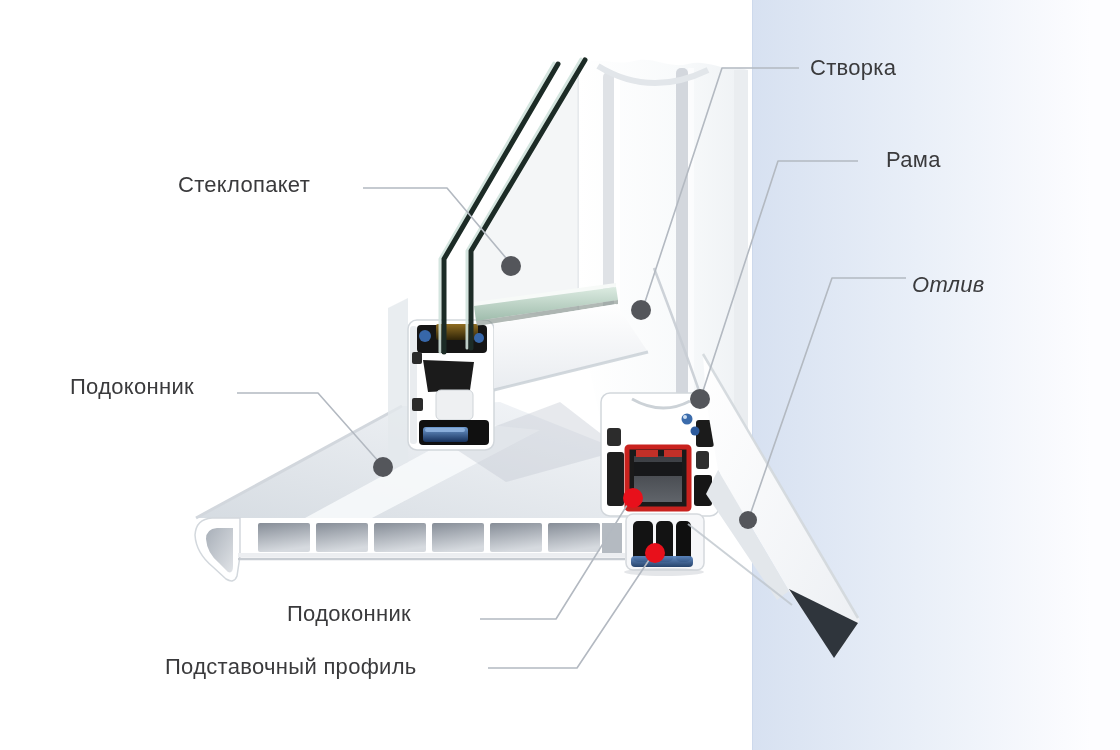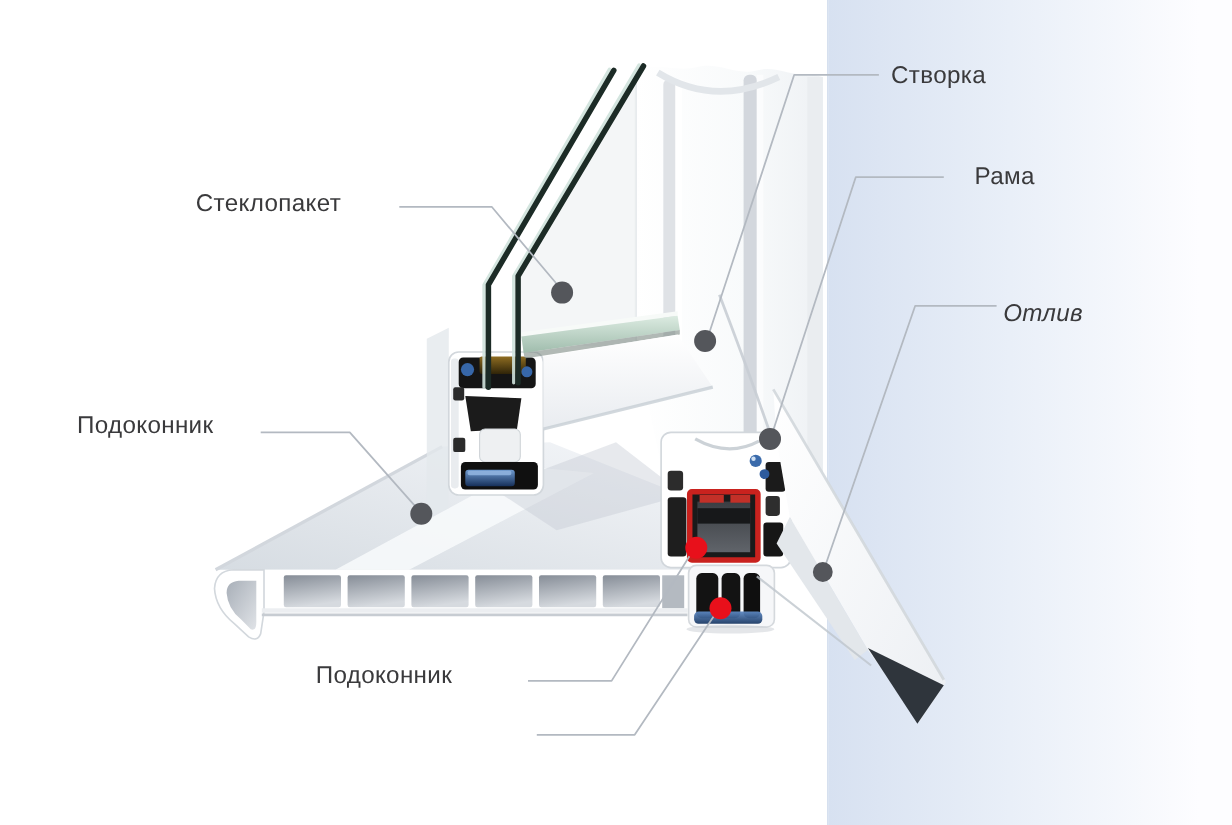--- a/index.html
+++ b/index.html
@@ -192,16 +192,17 @@
       <circle class="dot-dark" cx="700" cy="399" r="10"></circle>
       <circle class="dot-dark" cx="748" cy="520" r="9"></circle>
       <circle class="dot-red" cx="633" cy="498" r="10"></circle>
       <circle class="dot-red" cx="655" cy="553" r="10"></circle>
     </g>
   </svg>
 
   <div class="callout" style="left:70px;top:373px;">Подоконник</div>
   <div class="callout" style="left:178px;top:171px;">Стеклопакет</div>
   <div class="callout" style="left:287px;top:600px;">Подоконник</div>
+  <div class="callout" style="left:165px;top:653px;">Подставочный профиль</div>
   <div class="callout" style="left:810px;top:54px;">Створка</div>
   <div class="callout" style="left:886px;top:146px;">Рама</div>
   <div class="callout" style="left:912px;top:271px;font-style:italic;">Отлив</div>
 </div>
 
 </body></html>

